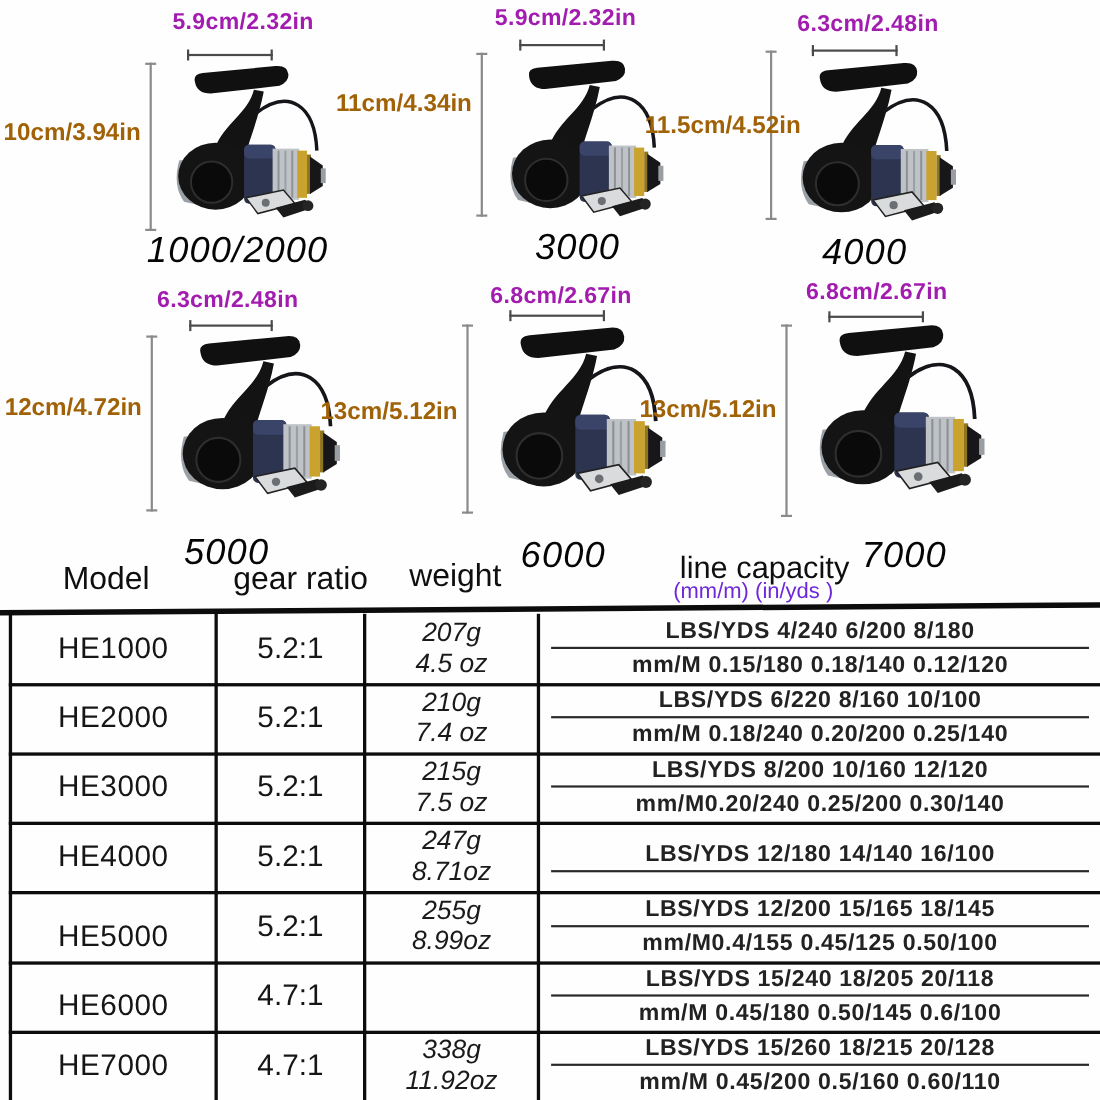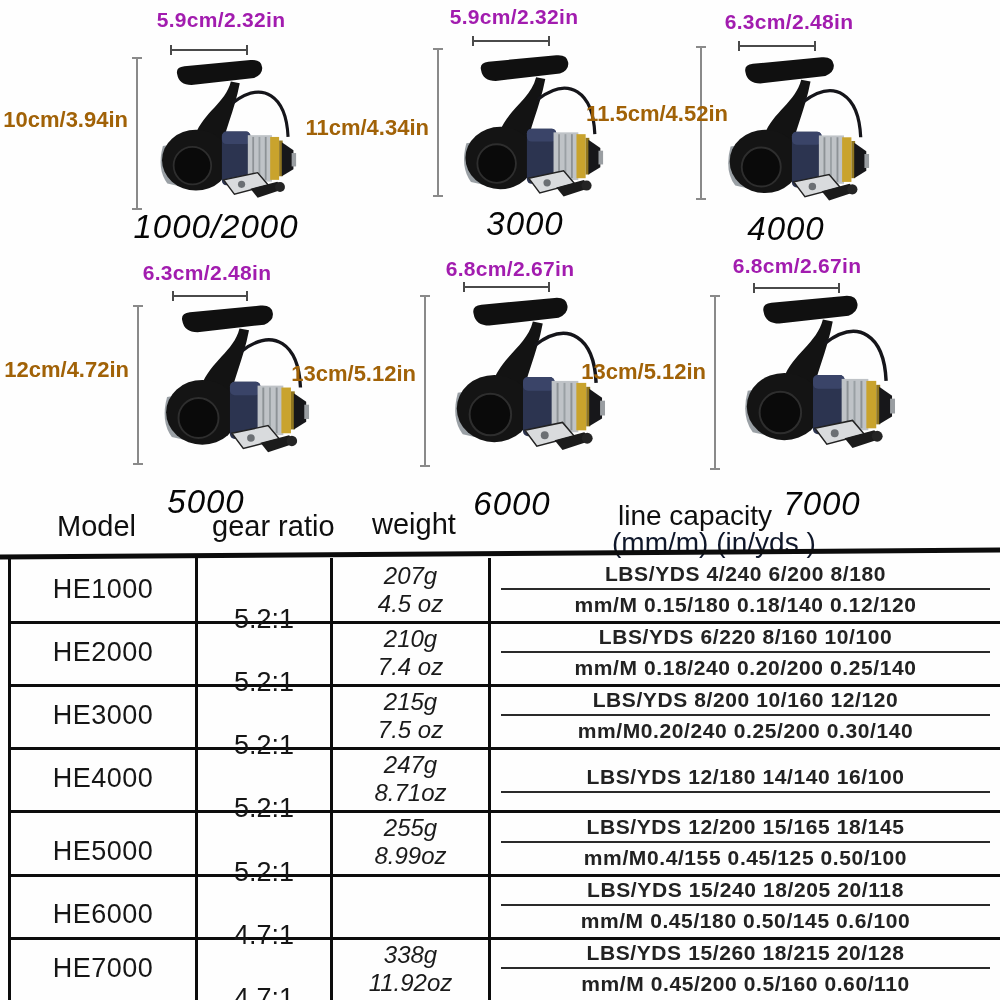--- a/index.html
+++ b/index.html
@@ -17,29 +17,29 @@
   .hline::before { left:0; } .hline::after { right:0; }
   .vline { position:absolute; width:2px; background:#8a8a8a; }
   .vline::before,.vline::after { content:""; position:absolute; left:-4px; width:10px; height:2px; background:#8a8a8a; }
   .vline::before { top:0; } .vline::after { bottom:0; }
   .reel-svg { position:absolute; }
 
   
   .rule { position:absolute; background:#0c0c0c; }
   .cellv { position:absolute; display:flex; align-items:center; justify-content:center; text-align:center; }
   .model-cell { font-size:27px; letter-spacing:.5px; color:#161616; }
-  .gear-cell { font-size:27px; color:#161616;margin-top:30px; }
+  .gear-cell { font-size:27px; color:#161616; }
   .weight-cell { flex-direction:column; font-style:italic; font-size:24px; line-height:1.15; color:#1a1a1a; }
   .cap-cell { flex-direction:column; font-weight:bold; font-size:21px; letter-spacing:.6px; color:#222; }
   .cap-top { display:block; width:96%; text-align:center; padding-bottom:2px; border-bottom:2px solid #2a2a2a; }
   .cap-bot { display:block; width:100%; text-align:center; padding-top:3px; }
 
   
   .th { position:absolute; font-size:29px; color:#0f0f0f; white-space:nowrap; }
-  .th-sub { position:absolute; font-size:28px; color:#0f172a; white-space:nowrap; }
+  .th-sub { position:absolute; font-size:20px; color:#6d28d9; white-space:nowrap; }
 </style>
 </head>
 <body>
 
 <div id="canvas">
 
   <svg width="0" height="0" style="position:absolute" aria-hidden="true">
     <defs>
       <g id="reel-shape">
         <path d="M20,100 Q13,126 25,142 L56,149 L59,94 Z" fill="#9aa0a5"></path>
@@ -74,21 +74,21 @@
     <svg class="reel-svg" style="left:145px; top:55px" width="152" height="146" viewBox="0 0 170 160">
         <use href="#reel-shape"></use>
       </svg>
     <span class="szlab" style="left:216px; top:208px">1000/2000</span>
   </div>
 
   <div class="fig">
     <span class="wlab" style="left:514px; top:5px">5.9cm/2.32in</span>
     <div class="hline" style="left:472px; top:40px; width:78px"></div>
     <div class="vline" style="left:437px; top:48px; height:149px"></div>
-    <span class="hlab" style="left:429px; top:128px">11cm/4.34in</span>
+    <span class="hlab" style="left:429px; top:94px">11cm/4.34in</span>
     <svg class="reel-svg" style="left:448px; top:50px" width="156" height="150" viewBox="0 0 170 160">
         <use href="#reel-shape"></use>
       </svg>
     <span class="szlab" style="left:525px; top:205px">3000</span>
   </div>
 
   <div class="fig">
     <span class="wlab" style="left:789px; top:10px">6.3cm/2.48in</span>
     <div class="hline" style="left:738px; top:45px; width:78px"></div>
     <div class="vline" style="left:700px; top:46px; height:154px"></div>

